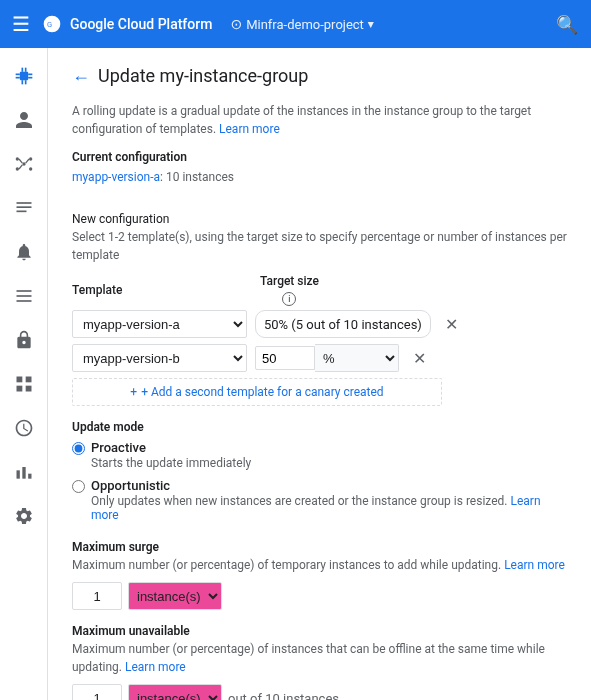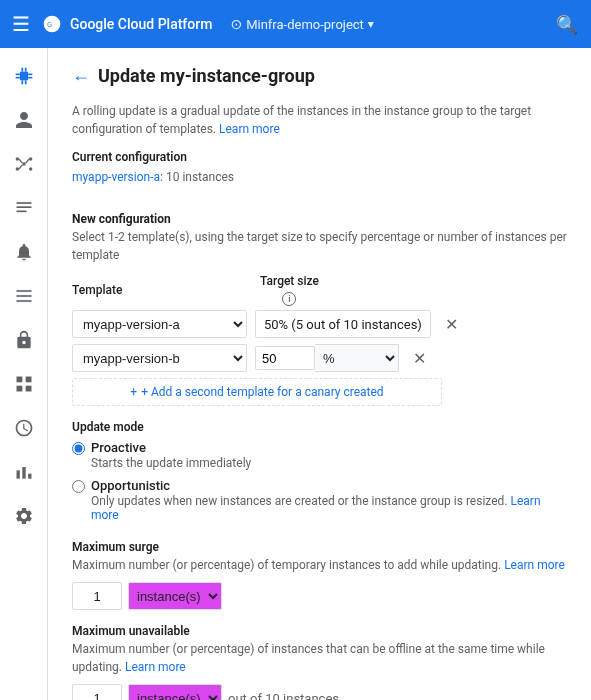--- a/index.html
+++ b/index.html
@@ -62,21 +62,21 @@
       gap: 8px;
       margin-bottom: 16px;
     }
     .back-arrow {
       color: #1a73e8;
       font-size: 18px;
       cursor: pointer;
     }
     .page-title {
       font-size: 18px;
-      font-weight: 700;
+      font-weight: 400;
       color: #202124;
     }
 
     
     .description {
       font-size: 12px;
       color: #5f6368;
       margin-bottom: 12px;
       line-height: 1.5;
     }
@@ -90,21 +90,21 @@
     }
 
     .current-config {
       font-size: 12px;
       color: #1a73e8;
       margin-bottom: 28px;
     }
 
     .new-config-label {
       font-size: 12px;
-      font-weight: 700;
+      font-weight: 400;
       color: #202124;
       margin-bottom: 2px;
     }
     .new-config-desc {
       font-size: 12px;
       color: #5f6368;
       margin-bottom: 10px;
       line-height: 1.5;
     }
 
@@ -131,21 +131,21 @@
       border: 1px solid #dadce0;
       border-radius: 2px;
       font-size: 13px;
       padding: 0 6px;
       color: #202124;
       background: #fff;
       cursor: pointer;
     }
     .target-display {
       border: 1px solid #dadce0;
-      border-radius: 2px;
+      border-radius: 10px;
       height: 28px;
       padding: 0 8px;
       font-size: 13px;
       color: #202124;
       display: flex;
       align-items: center;
       min-width: 150px;
     }
     .target-input-group {
       display: flex;
@@ -221,21 +221,21 @@
       text-align: center;
       outline: none;
     }
     .unit-select {
       height: 28px;
       border: 1px solid #dadce0;
       border-radius: 2px;
       font-size: 13px;
       padding: 0 4px;
       color: #202124;
-      background: #d946ef;
+      background: #ec4899;
       cursor: pointer;
       min-width: 90px;
     }
     .unit-text {
       font-size: 13px;
       color: #5f6368;
     }
   </style>
 </head>
 <body>

